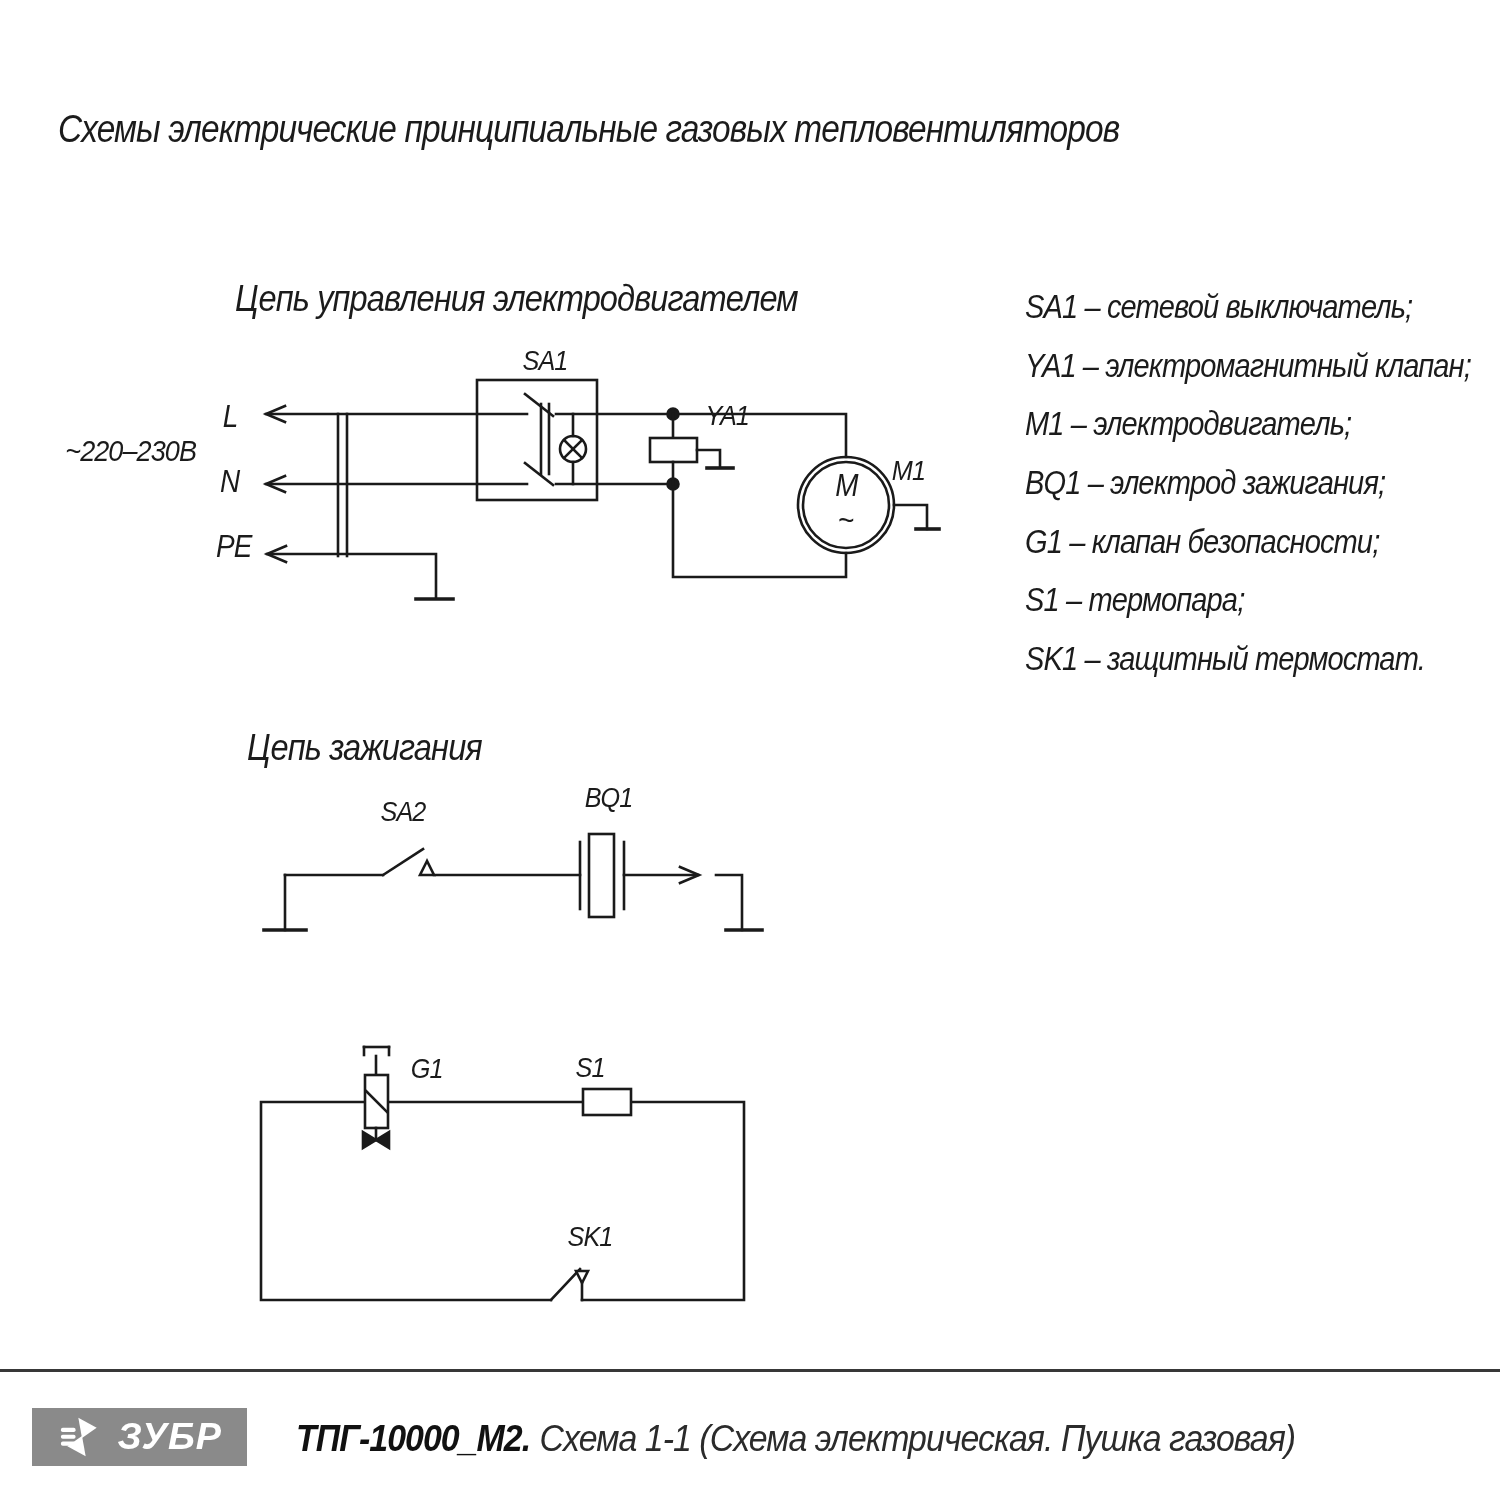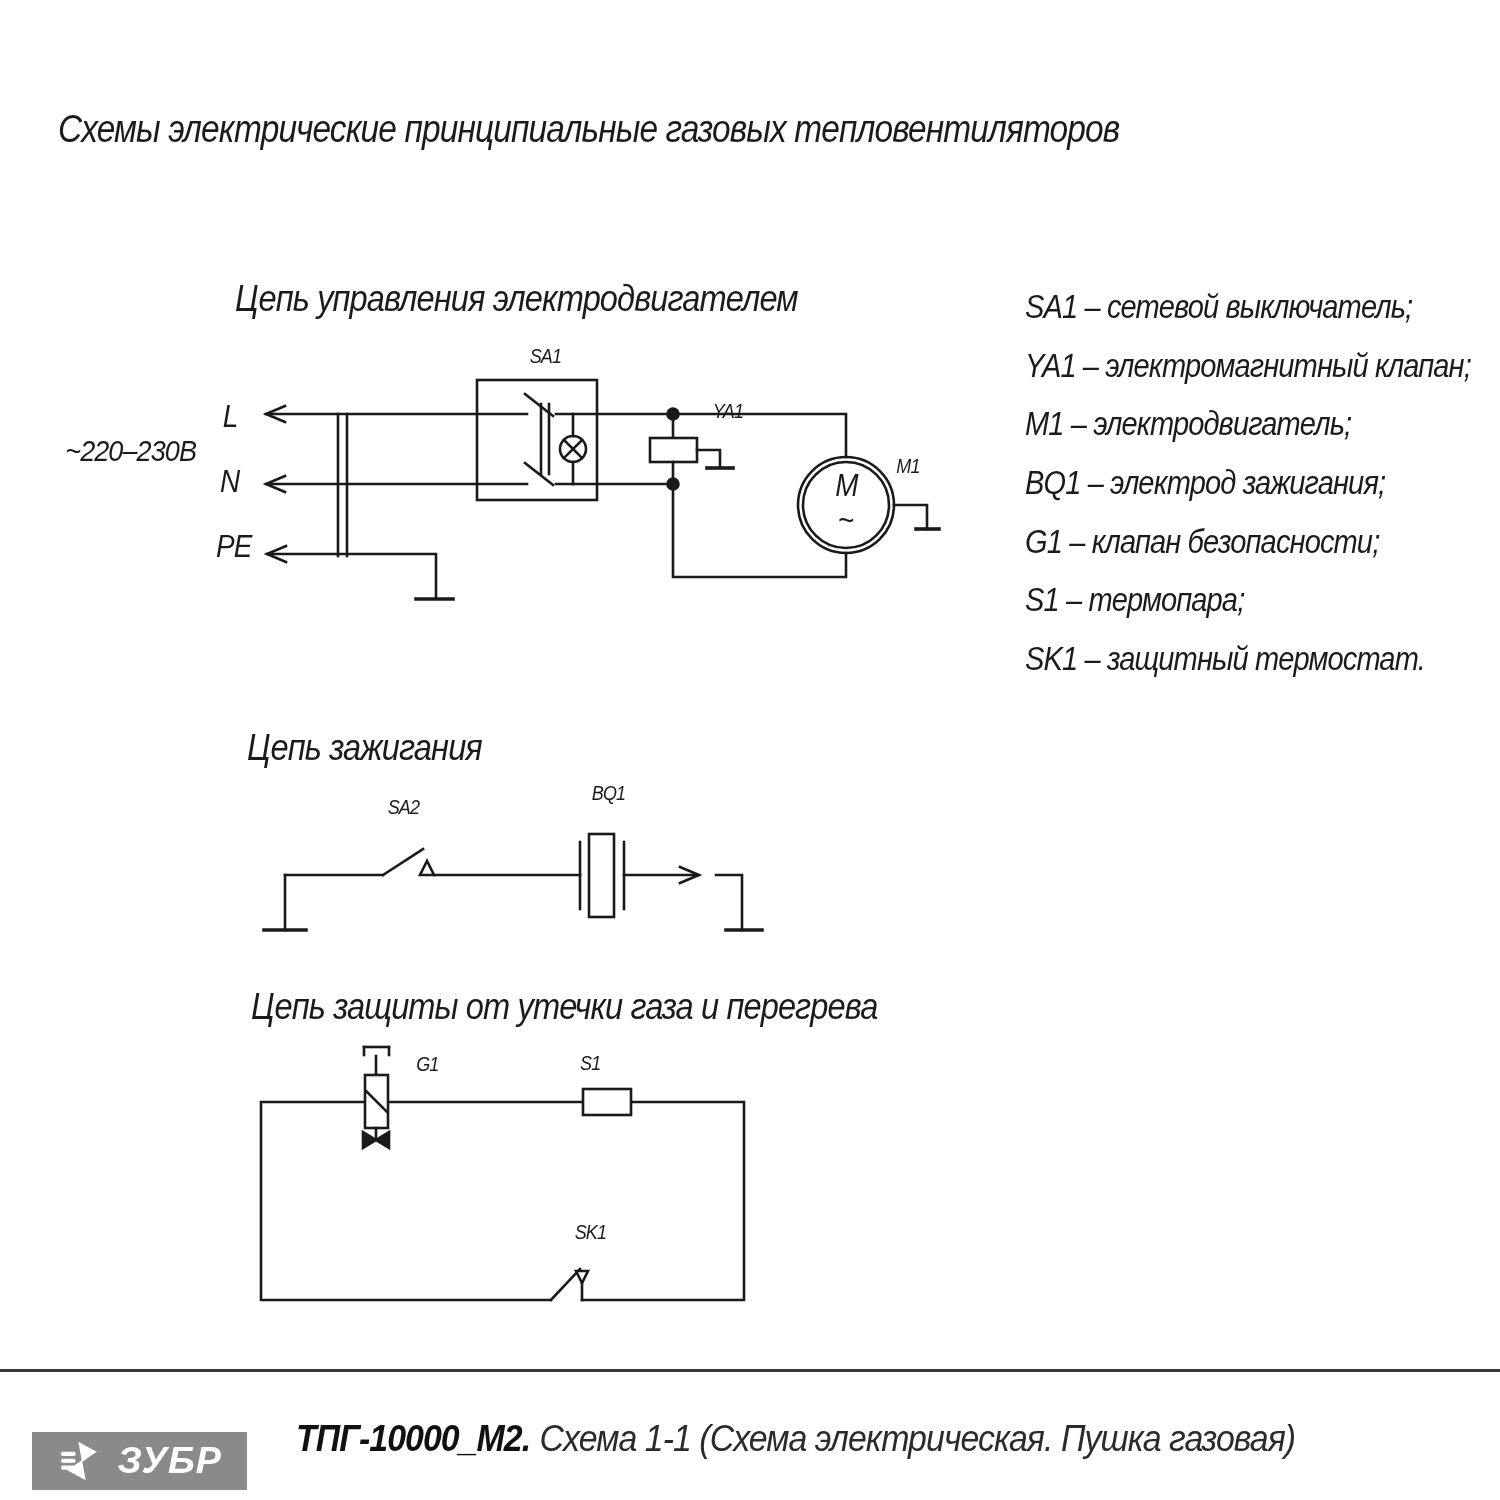--- a/index.html
+++ b/index.html
@@ -8,51 +8,48 @@
     font-family:"Liberation Sans",sans-serif;color:#1b1b1b;overflow:hidden;font-style:italic;
   }
   .abs{position:absolute;}
   .gost-l{display:inline-block;transform:scaleX(0.88);transform-origin:0 50%;white-space:nowrap;letter-spacing:-1px;}
   .gost-c{display:inline-block;transform:scaleX(0.9);transform-origin:50% 50%;white-space:nowrap;letter-spacing:-1px;}
   .doc-title{left:58px;top:108px;font-size:38px;}
   .sec-title{font-size:37px;}
   .t1{left:235px;top:278px;}
   .t2{left:247px;top:727px;}
   .t3{left:251px;top:986px;}
-  .lbl{font-size:20px;text-align:center;}
+  .lbl{font-size:28px;text-align:center;}
   .lbl-lg{font-size:31px;}
   svg.wires{position:absolute;left:0;top:0;pointer-events:none;}
   .legend{position:absolute;left:1025px;top:288px;display:flex;flex-direction:column;}
   .legend-row{height:58.7px;font-size:33px;}
   .footer-divider{position:absolute;left:0;top:1369px;width:1500px;height:3px;background:#383838;}
   .logo{position:absolute;left:32px;top:1408px;width:215px;height:58px;background:#8a8a8a;
-        display:flex;align-items:center;justify-content:center;gap:16px;margin-top:24px;}
+        display:flex;align-items:center;justify-content:center;gap:16px;}
   .logo-text{color:#ffffff;font-weight:bold;font-size:36px;letter-spacing:1px;transform:scaleX(1.05);}
   .footer-line{position:absolute;left:296px;top:1418px;font-size:36px;white-space:nowrap;
                transform:scaleX(0.94);transform-origin:0 50%;}
   .footer-model{font-weight:bold;color:#111;letter-spacing:-1px;}
   .footer-caption{font-weight:normal;color:#2b2b2b;letter-spacing:-1px;}
 </style>
 </head>
 <body>
 
 <div class="canvas">
 
   <div class="abs doc-title">
     <span class="gost-l">Схемы электрические принципиальные газовых тепловентиляторов</span>
   </div>
 
   <div class="abs sec-title t1">
     <span class="gost-l">Цепь управления электродвигателем</span>
   </div>
   <div class="abs sec-title t2">
     <span class="gost-l">Цепь зажигания</span>
-  </div>
-  <div class="abs sec-title t3">
-    <span class="gost-l">Цепь защиты от утечки газа и перегрева</span>
   </div>
 
   <svg class="wires" width="1500" height="1500" viewBox="0 0 1500 1500" fill="none" stroke="#1a1a1a" stroke-width="2.6" stroke-linecap="square">
 
     <g>
       <path d="M266,414 H527"></path>
       <path d="M285,406 L266,414 L285,422"></path>
       <path d="M266,484 H527"></path>
       <path d="M285,476 L266,484 L285,492"></path>
       <path d="M267,554 H436 V598"></path>

